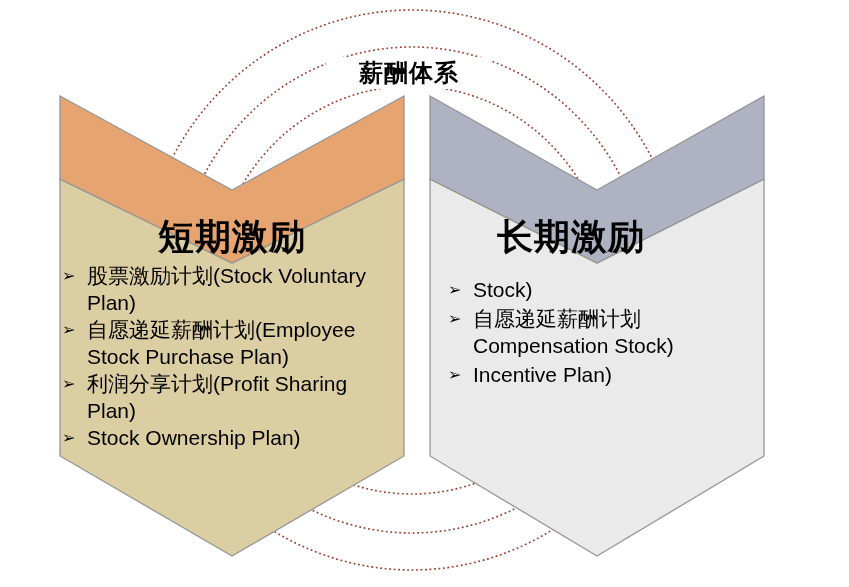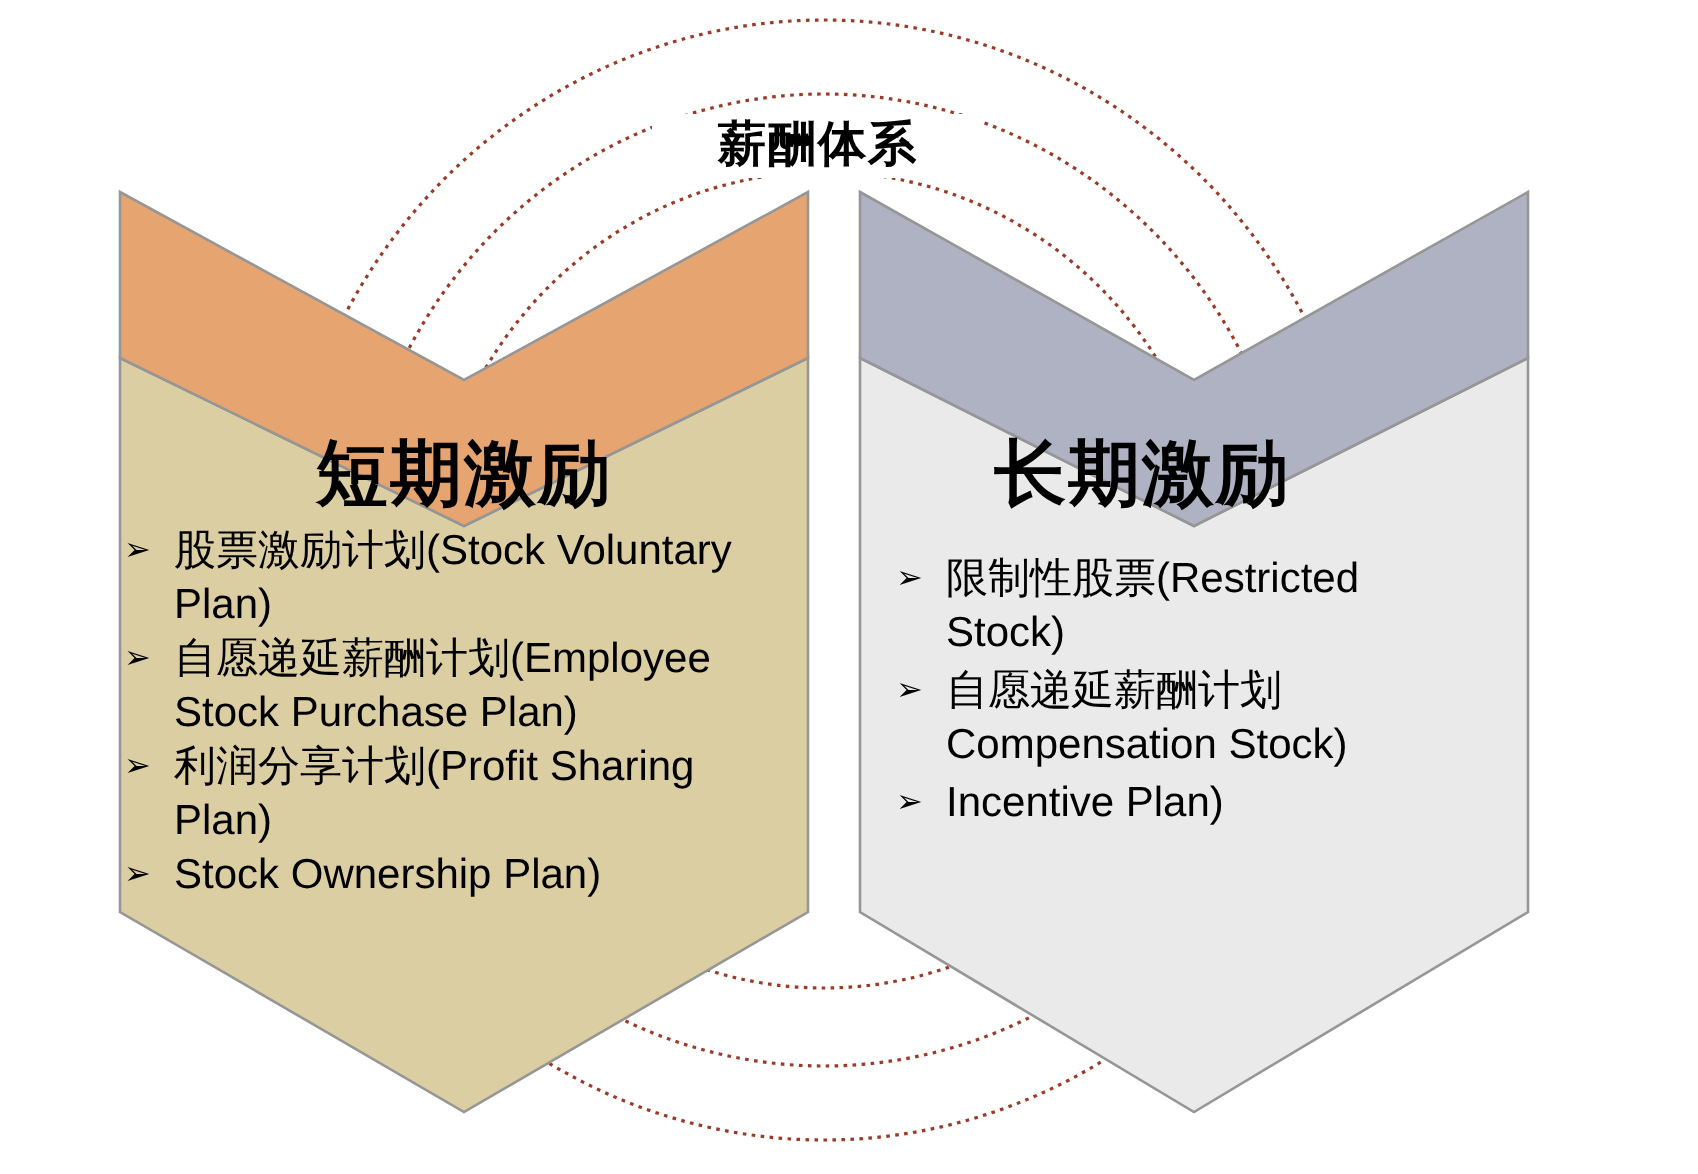--- a/index.html
+++ b/index.html
@@ -77,21 +77,20 @@
         <span class="item-line">Plan)</span>
       </li>
       <li>
         <span class="bullet">➢</span>
         <span class="item-line">Stock Ownership Plan)</span>
       </li>
     </ul>
   <ul class="panel-list right">
       <li>
         <span class="bullet">➢</span>
-        <span class="item-line">限制性股票(Restricted</span>
         <span class="item-line">Stock)</span>
       </li>
       <li>
         <span class="bullet">➢</span>
         <span class="item-line">自愿递延薪酬计划</span>
         <span class="item-line">Compensation Stock)</span>
       </li>
       <li>
         <span class="bullet">➢</span>
         <span class="item-line">Incentive Plan)</span>

